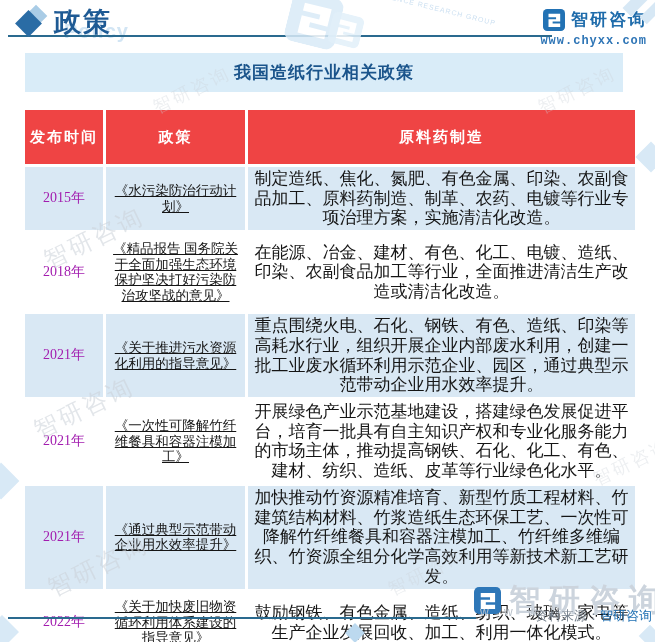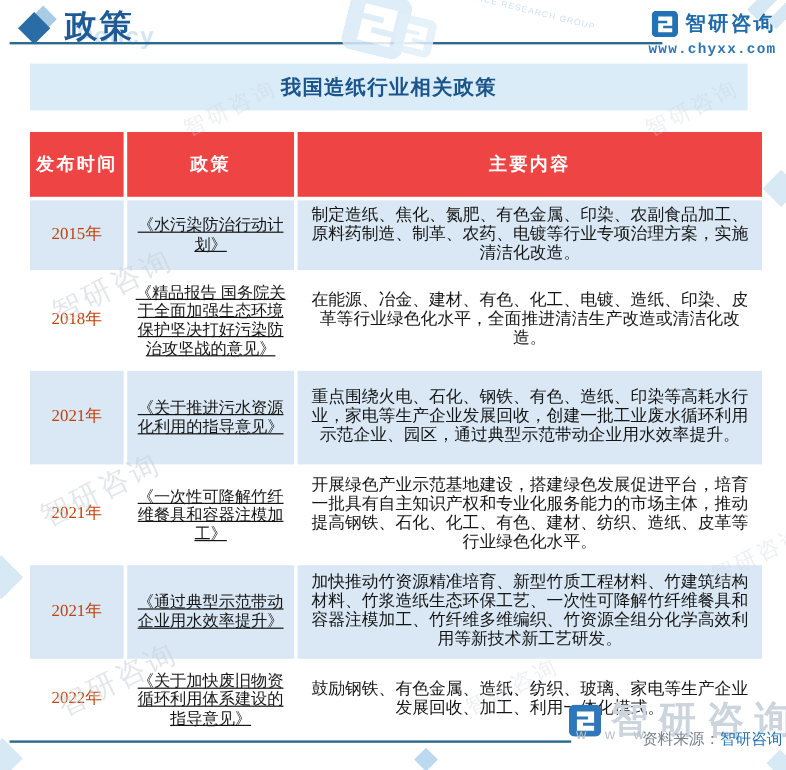--- a/index.html
+++ b/index.html
@@ -63,23 +63,23 @@
     letter-spacing:2px; height:54px; text-align:center; vertical-align:middle;
   }
   table.policy col.c0 { width:78px; }
   table.policy col.c1 { width:139px; }
   table.policy td {
     text-align:center; vertical-align:middle;
     font-family:"Liberation Serif", serif; line-height:1.16; color:#151515;
     background:#ffffff; padding:2px 5px;
   }
   table.policy tbody tr:nth-child(odd) td { background:#d9e8f4; }
-  table.policy td.c0 { font-size:14px; color:#c2410c; }
+  table.policy td.c0 { font-size:14px; color:#a21caf; }
   table.policy td.c1 { font-size:13.5px;text-decoration:underline; }
-  table.policy td.c2 { font-size:14px; }
+  table.policy td.c2 { font-size:17px; }
   table.policy tbody tr:nth-child(1) { height:58px; }
   table.policy tbody tr:nth-child(2) { height:78px; }
   table.policy tbody tr:nth-child(3) { height:78px; }
   table.policy tbody tr:nth-child(4) { height:78px; }
   table.policy tbody tr:nth-child(5) { height:78px; }
   table.policy tbody tr:nth-child(6) { height:62px; }
 
   
   .big-wm { position:absolute; left:474px; top:579px; z-index:5; display:flex; align-items:center; gap:8px; pointer-events:none; }
   .big-wm .big-wm-text {
@@ -161,38 +161,38 @@
   <table class="policy">
     <colgroup>
         <col class="c0">
         <col class="c1">
         <col class="c2">
       </colgroup>
     <thead>
       <tr>
         <th>发布时间</th>
         <th>政策</th>
-        <th>主要内容</th>
+        <th>原料药制造</th>
       </tr>
     </thead>
     <tbody>
         <tr>
           <td class="c0">2015年</td>
           <td class="c1">《水污染防治行动计划》</td>
           <td class="c2">制定造纸、焦化、氮肥、有色金属、印染、农副食品加工、原料药制造、制革、农药、电镀等行业专项治理方案，实施清洁化改造。</td>
         </tr>
         <tr>
           <td class="c0">2018年</td>
           <td class="c1">《精品报告 国务院关于全面加强生态环境保护坚决打好污染防治攻坚战的意见》</td>
-          <td class="c2">在能源、冶金、建材、有色、化工、电镀、造纸、印染、皮革等行业绿色化水平，全面推进清洁生产改造或清洁化改造。</td>
+          <td class="c2">在能源、冶金、建材、有色、化工、电镀、造纸、印染、农副食品加工等行业，全面推进清洁生产改造或清洁化改造。</td>
         </tr>
         <tr>
           <td class="c0">2021年</td>
           <td class="c1">《关于推进污水资源化利用的指导意见》</td>
-          <td class="c2">重点围绕火电、石化、钢铁、有色、造纸、印染等高耗水行业，家电等生产企业发展回收，创建一批工业废水循环利用示范企业、园区，通过典型示范带动企业用水效率提升。</td>
+          <td class="c2">重点围绕火电、石化、钢铁、有色、造纸、印染等高耗水行业，组织开展企业内部废水利用，创建一批工业废水循环利用示范企业、园区，通过典型示范带动企业用水效率提升。</td>
         </tr>
         <tr>
           <td class="c0">2021年</td>
           <td class="c1">《一次性可降解竹纤维餐具和容器注模加工》</td>
           <td class="c2">开展绿色产业示范基地建设，搭建绿色发展促进平台，培育一批具有自主知识产权和专业化服务能力的市场主体，推动提高钢铁、石化、化工、有色、建材、纺织、造纸、皮革等行业绿色化水平。</td>
         </tr>
         <tr>
           <td class="c0">2021年</td>
           <td class="c1">《通过典型示范带动企业用水效率提升》</td>
           <td class="c2">加快推动竹资源精准培育、新型竹质工程材料、竹建筑结构材料、竹浆造纸生态环保工艺、一次性可降解竹纤维餐具和容器注模加工、竹纤维多维编织、竹资源全组分化学高效利用等新技术新工艺研发。</td>

